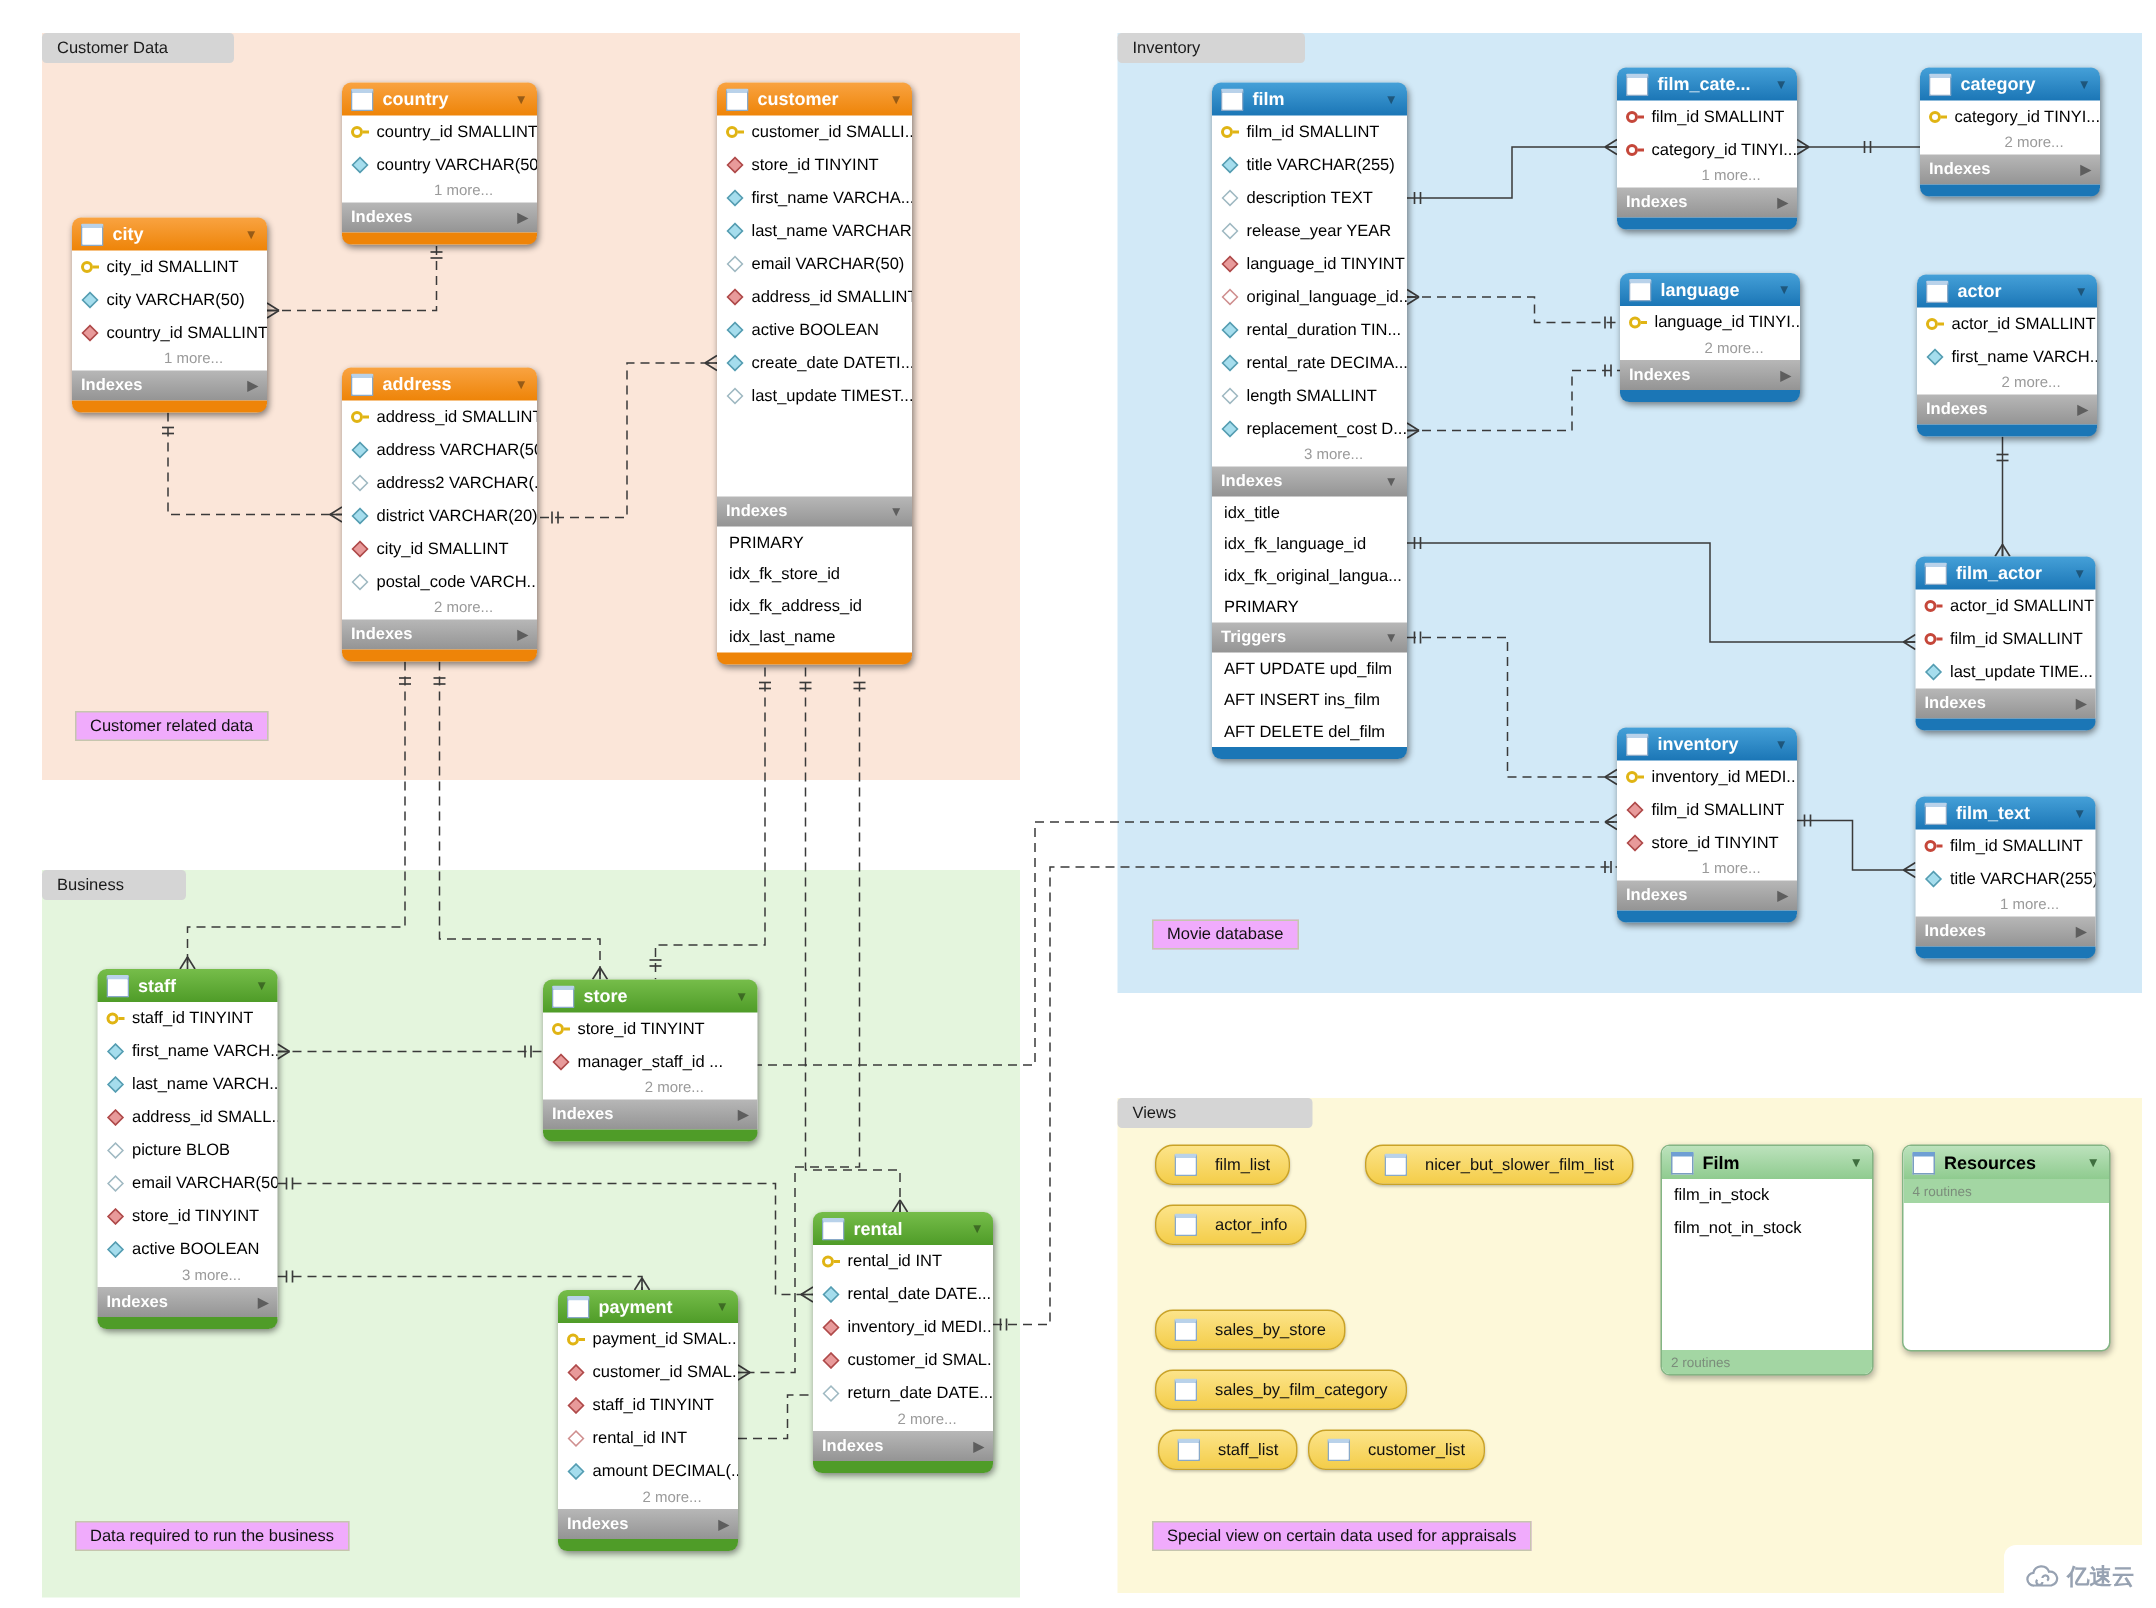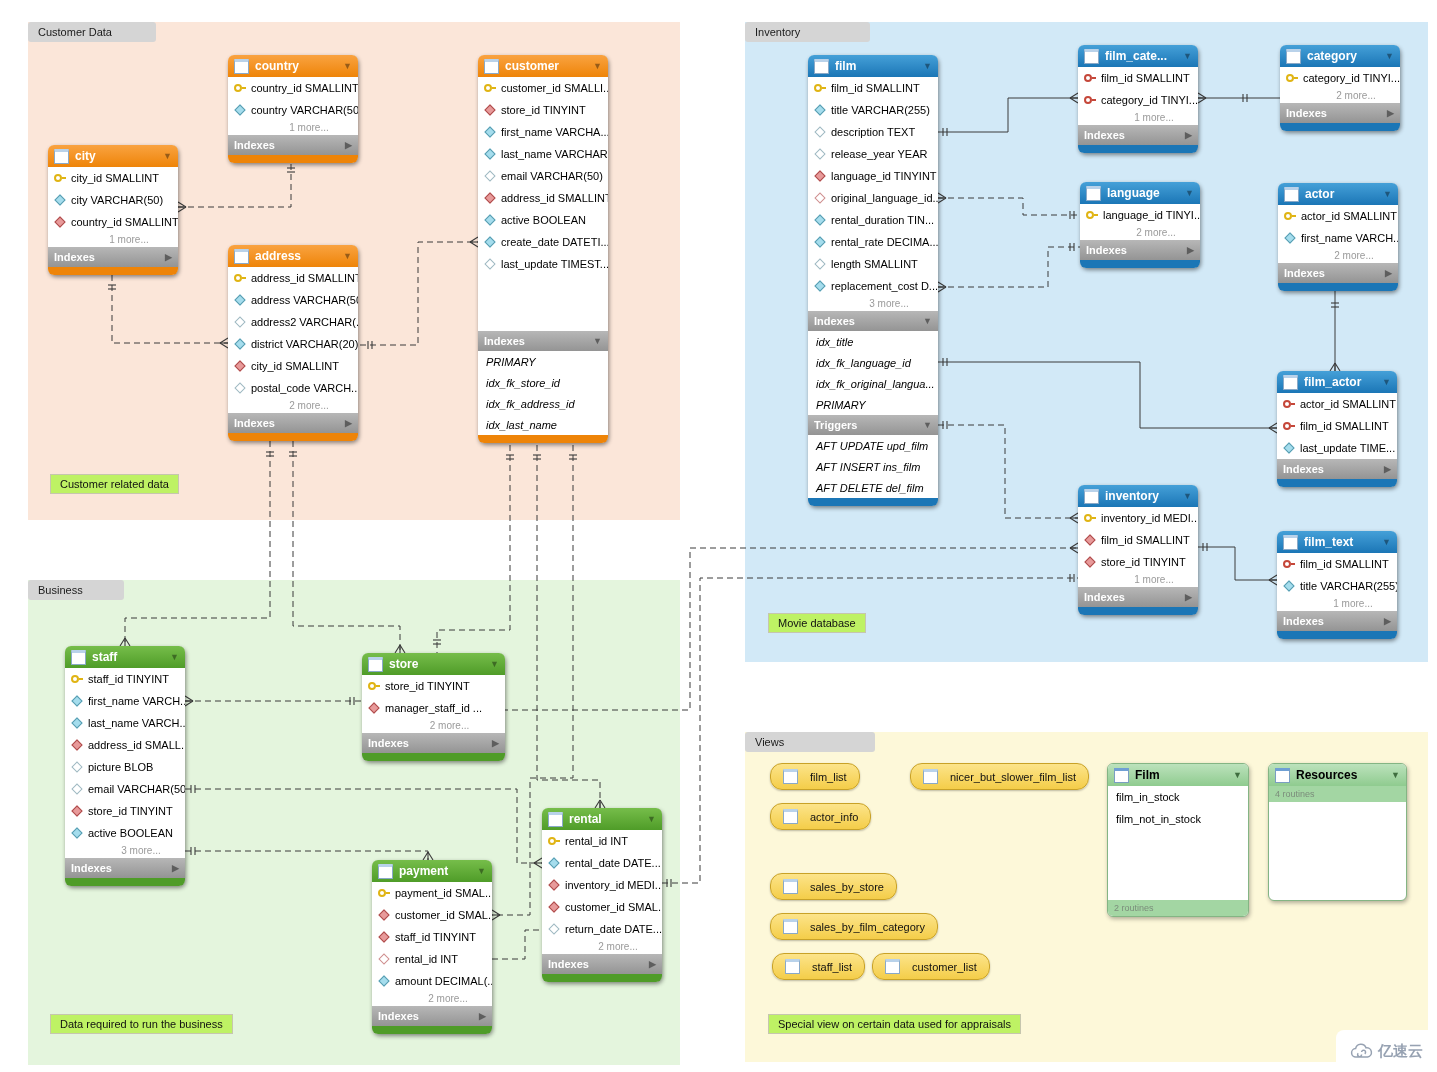--- a/index.html
+++ b/index.html
@@ -37,23 +37,23 @@
   .icn.key::before,.icn.fkkey::before{content:"";position:absolute;left:0;top:2px;width:4px;height:4px;
     border-radius:50%;border:2px solid #e0b414;}
   .icn.key::after,.icn.fkkey::after{content:"";position:absolute;left:8px;top:5px;width:4px;height:2px;
     background:#e0b414;box-shadow:2px 2px 0 -1px #e0b414;}
   .icn.fkkey::before{border-color:#c5473a;}
   .icn.fkkey::after{background:#c5473a;box-shadow:2px 2px 0 -1px #c5473a;}
   .more{height:14px;font-size:10px;color:#9a9a9a;text-align:center;line-height:13px;margin-left:32px;}
   .secbar{height:20px;display:flex;align-items:center;padding:0 6px;color:#fff;font-weight:bold;
     background:linear-gradient(#b7b7b7,#949494);box-sizing:border-box;}
   .secbar .arr{margin-left:auto;font-size:9px;color:#5e5e5e;}
-  .secitem{height:21px;display:flex;align-items:center;padding:0 8px;white-space:nowrap;overflow:hidden;font-style:italic;}
+  .secitem{height:21px;display:flex;align-items:center;padding:0 8px;white-space:nowrap;overflow:hidden;}
   .spacer{width:100%;}
-  .note{position:absolute;z-index:4;background:#bef264;border:1px solid #c6c6ae;padding:3px 9px;
+  .note{position:absolute;z-index:4;background:#f0abfc;border:1px solid #c6c6ae;padding:3px 9px;
     font-size:11px;color:#111;white-space:nowrap;}
   .vbtn{position:absolute;z-index:3;height:25px;border-radius:12px;border:1px solid #c9a227;
     background:linear-gradient(#fce48a,#f4cd49);display:flex;align-items:center;gap:6px;padding:0 12px;
     font-size:11px;font-weight:normal;color:#111;box-shadow:0 1px 2px rgba(0,0,0,.25);cursor:pointer;}
   .rg{position:absolute;z-index:3;background:#fff;border:1px solid #84b584;border-radius:6px;
     box-shadow:1px 2px 4px rgba(0,0,0,.3);display:flex;flex-direction:column;overflow:hidden;font-size:11px;}
   .rg-hd{height:22px;display:flex;align-items:center;gap:6px;padding:0 6px;font-weight:bold;font-size:12px;
     background:linear-gradient(#bce2bc,#8fcb8f);}
   .rg-hd .arr{margin-left:auto;font-size:9px;color:#3f6e3f;}
   .rg-items{flex:1;}

